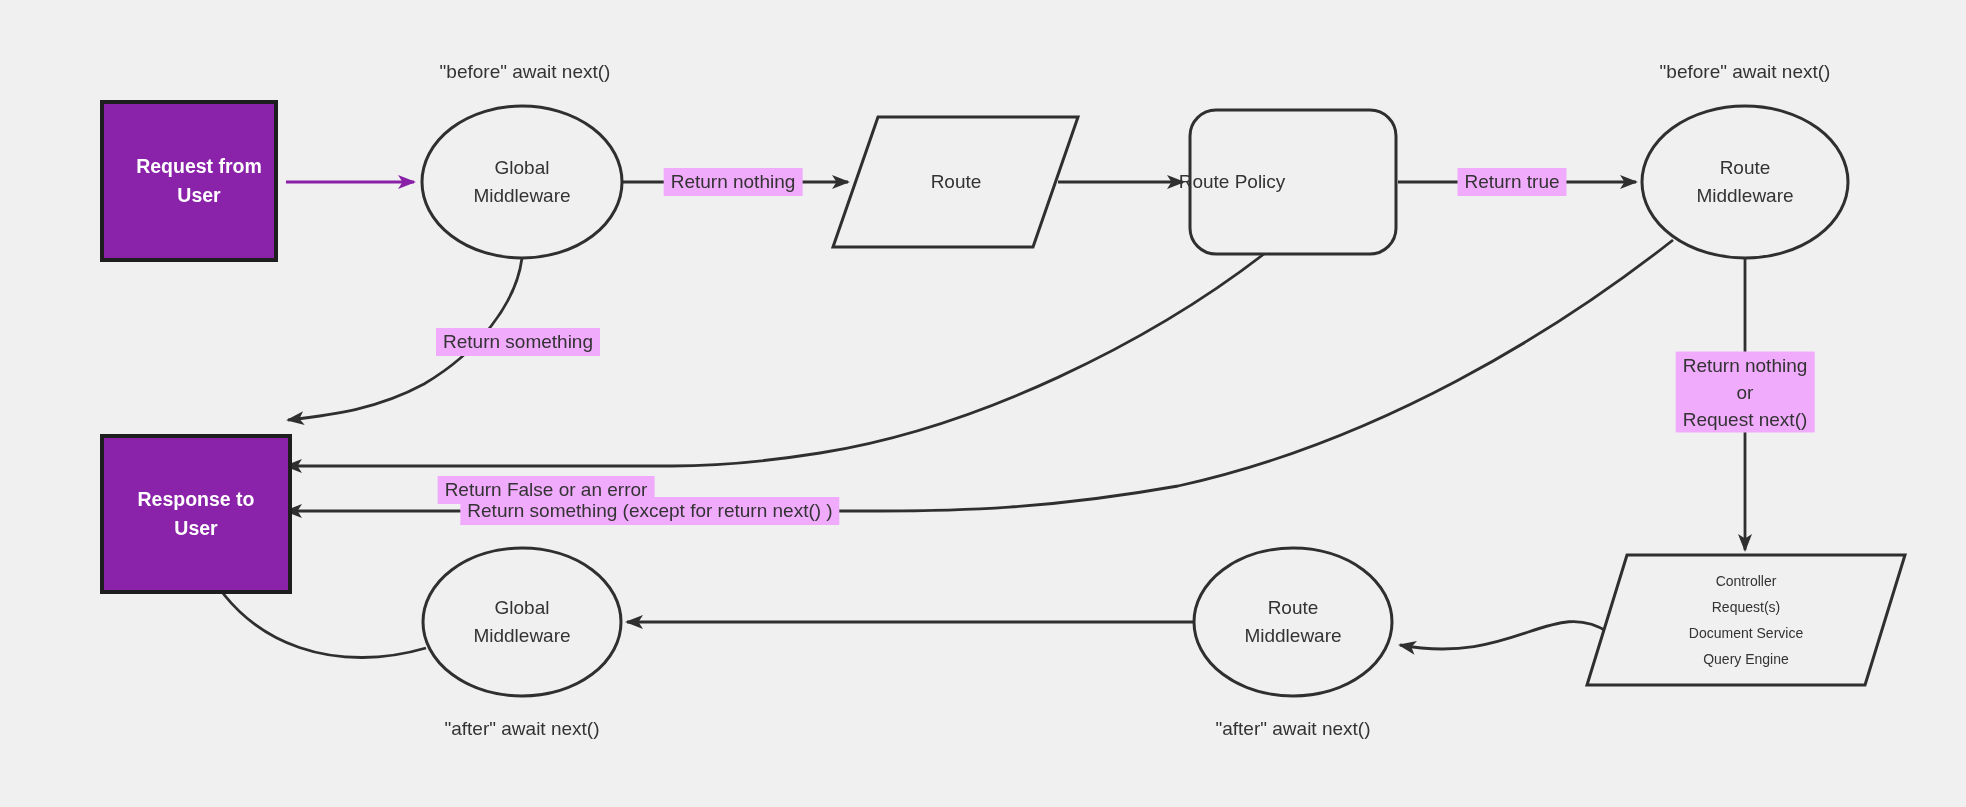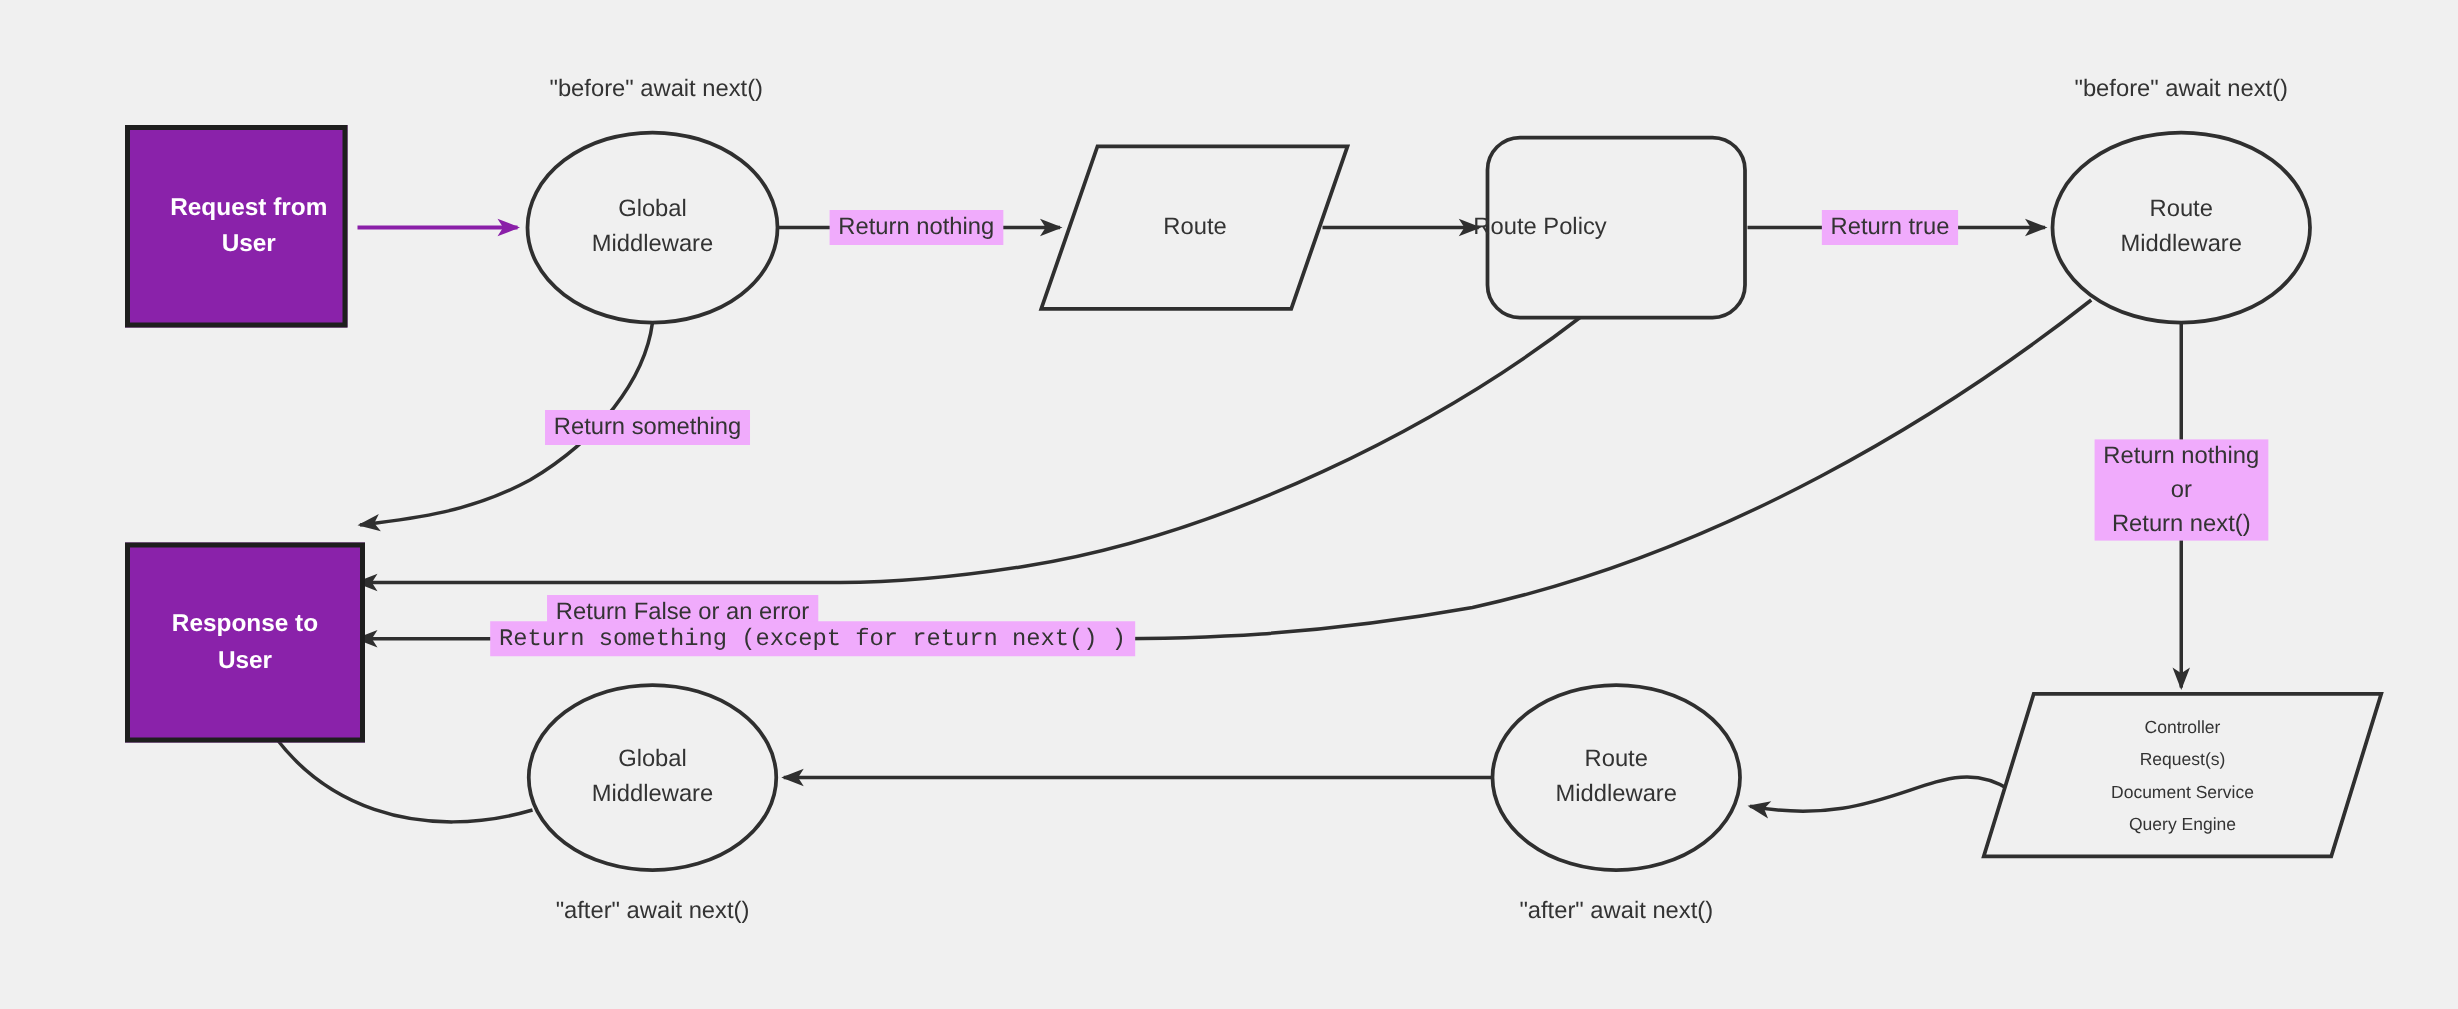--- a/index.html
+++ b/index.html
@@ -92,25 +92,25 @@
   </div>
   <div class="txt" style="left:522px;top:622px;">
     <div>Global</div>
     <div>Middleware</div>
   </div>
 
   <div class="txt bg" style="left:733px;top:182px;">Return nothing</div>
   <div class="txt bg" style="left:1512px;top:182px;">Return true</div>
   <div class="txt bg" style="left:518px;top:314px;margin-top:28px;">Return something</div>
   <div class="txt bg" style="left:546px;top:490px;">Return False or an error</div>
-  <div class="txt bg" style="left:650px;top:511px;font-family:Liberation Mono, monospace;">Return something (except for return next() )</div>
+  <div class="txt bg" style="left:650px;top:511px;">Return something (except for return next() )</div>
   <div class="txt bg multiline" style="left:1745px;top:392px;">
     <div>Return nothing</div>
     <div>or</div>
-    <div>Return next()</div>
+    <div>Request next()</div>
   </div>
 
   <div class="txt" style="left:525px;top:72px;">"before" await next()</div>
   <div class="txt" style="left:1745px;top:72px;">"before" await next()</div>
   <div class="txt" style="left:1293px;top:729px;">"after" await next()</div>
   <div class="txt" style="left:522px;top:729px;">"after" await next()</div>
 
 </div>
 
 </body></html>

